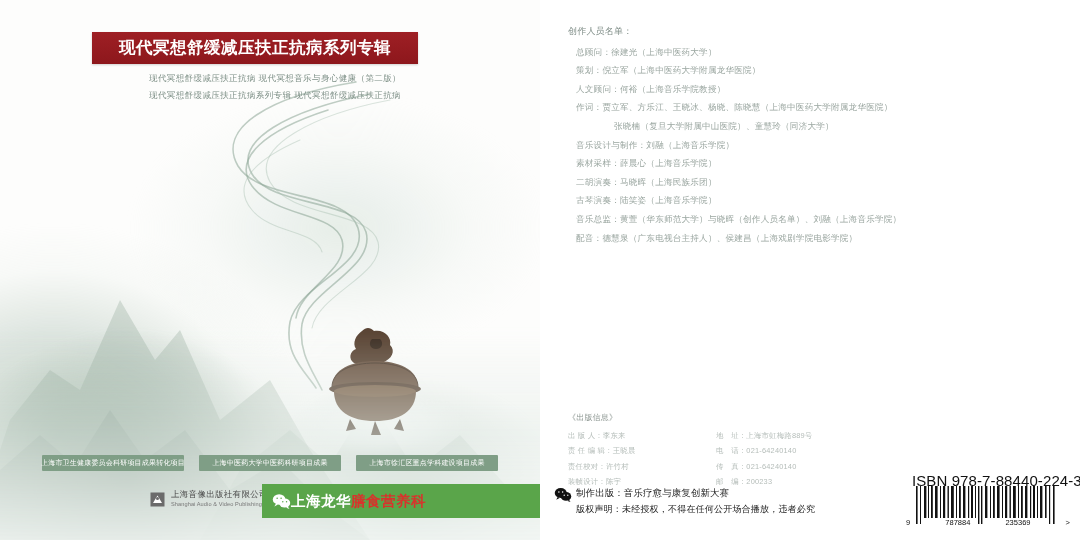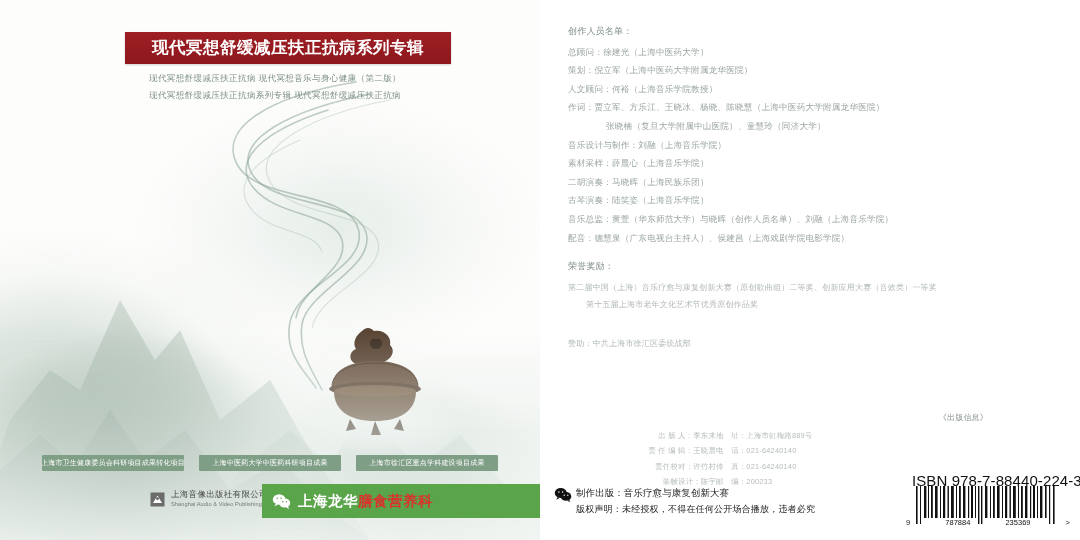--- a/index.html
+++ b/index.html
@@ -92,21 +92,21 @@
     position: absolute;
     left: 268px; top: 380px;
     width: 220px; height: 86px;
     background: radial-gradient(ellipse 52% 48% at 50% 52%, rgba(255,255,255,0.95) 0%, rgba(250,252,251,0.72) 45%, rgba(255,255,255,0) 78%);
     filter: blur(4px);
   }
 
   
   #title-banner {
     position: absolute;
-    left: 125px; top: 32px;
+    left: 92px; top: 32px;
     width: 326px; height: 32px;
     background: linear-gradient(to bottom, #9e1f24 0%, #8d171c 100%);
     display: flex;
     align-items: center;
     justify-content: center;
     box-shadow: 0 1px 2px rgba(0,0,0,.18);
   }
   #title-banner .t {
     color: #ffffff;
     font-size: 16.5px;
@@ -210,21 +210,21 @@
     font-size: 8.6px;
     line-height: 18.6px;
     letter-spacing: .2px;
     font-family: Liberation Serif, serif;
   }
   .credits .head {
     color: #7e8c86;
     font-size: 9px;
     margin-bottom: 2px;
   }
-  .credits .row { white-space: nowrap; }
+  .credits .row { white-space: nowrap; margin-left: 8px; }
   .credits .indent { padding-left: 38px; }
 
   .awards {
     position: absolute;
     left: 28px; top: 258px;
     width: 470px;
     color: #b0b9b5;
     font-size: 8px;
     line-height: 17px;
     letter-spacing: .2px;
@@ -234,21 +234,20 @@
   .awards .sponsor { margin-top: 22px; }
 
   .pubinfo {
     position: absolute;
     left: 28px; top: 410px;
     width: 420px;
     color: #b5bdb9;
     font-size: 7.4px;
     line-height: 15.5px;
     letter-spacing: .2px;
-    text-align: right;
   }
   .pubinfo .head { color: #8a948f; font-size: 8px; margin-bottom: 2px; }
   .pubinfo .two { display: flex; }
   .pubinfo .two .c1 { width: 148px; }
 
   .bottombar {
     position: absolute;
     left: 0; top: 484px;
     width: 540px; height: 56px;
   }
@@ -269,21 +268,20 @@
 
   
   .wechat-banner {
     position: absolute;
     left: 262px; top: 484px;
     width: 278px; height: 34px;
     background: #5aa54a;
     display: flex;
     align-items: center;
     padding-left: 10px;
-    gap: 7px;
     color: #fff;
     box-sizing: border-box;
   }
   .wechat-banner .wicon {
     width: 19px; height: 16px;
   }
   .wechat-banner .wtext {
     font-size: 14.5px;
     font-weight: bold;
     letter-spacing: .5px;
@@ -411,26 +409,20 @@
       <div class="row">作词：贾立军、方乐江、王晓冰、杨晓、陈晓慧（上海中医药大学附属龙华医院）</div>
       <div class="row indent">张晓楠（复旦大学附属中山医院）、童慧玲（同济大学）</div>
       <div class="row">音乐设计与制作：刘融（上海音乐学院）</div>
       <div class="row">素材采样：薛晨心（上海音乐学院）</div>
       <div class="row">二胡演奏：马晓晖（上海民族乐团）</div>
       <div class="row">古琴演奏：陆笑姿（上海音乐学院）</div>
       <div class="row">音乐总监：黄萱（华东师范大学）与晓晖（创作人员名单）、刘融（上海音乐学院）</div>
       <div class="row">配音：德慧泉（广东电视台主持人）、侯建昌（上海戏剧学院电影学院）</div>
     </div>
 
-    <div class="awards">
-      <div class="head">荣誉奖励：</div>
-      <div>第二届中国（上海）音乐疗愈与康复创新大赛（原创歌曲组）二等奖、创新应用大赛（音效类）一等奖</div>
-      <div class="indent">第十五届上海市老年文化艺术节优秀原创作品奖</div>
-      <div class="sponsor">赞助：中共上海市徐汇区委统战部</div>
-    </div>
 
     <div class="pubinfo">
       <div class="head">《出版信息》</div>
       <div class="two">
         <div class="c1">出 版 人：李东来</div>
         <div>地　址：上海市虹梅路889号</div>
       </div>
       <div class="two">
         <div class="c1">责 任 编 辑：王晓晨</div>
         <div>电　话：021-64240140</div>

